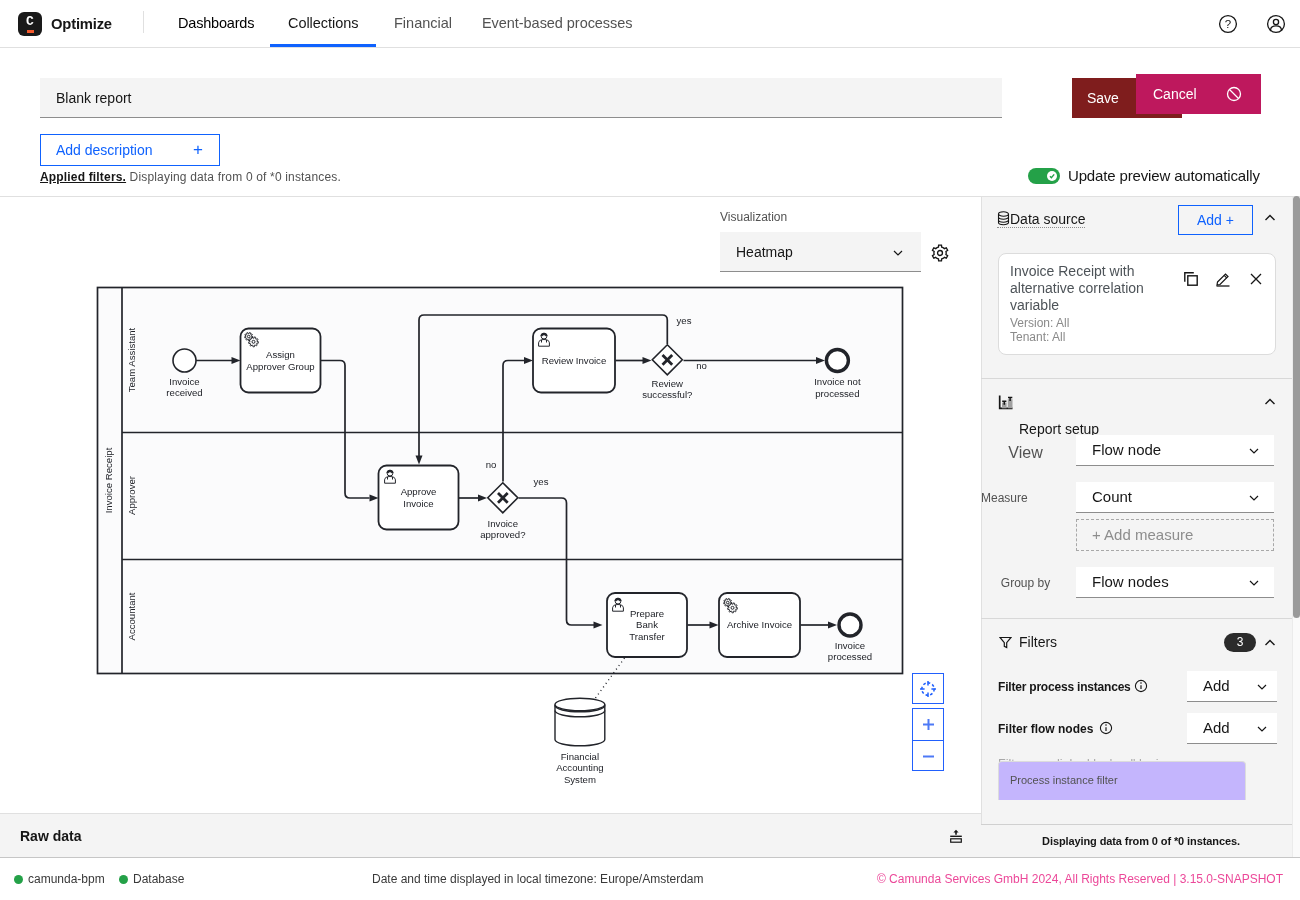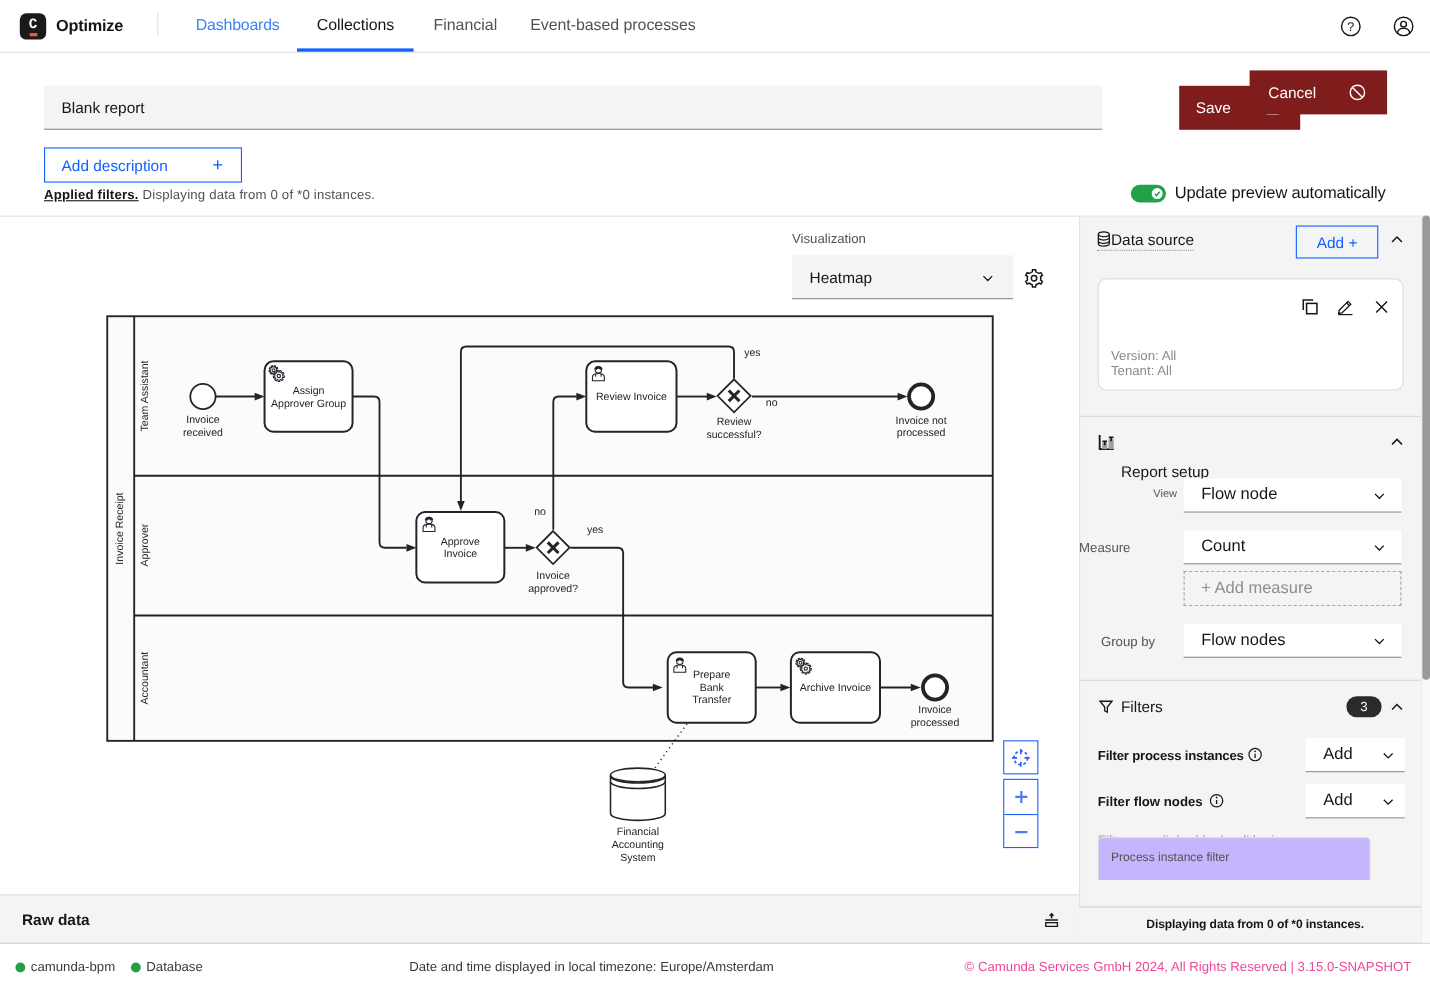--- a/index.html
+++ b/index.html
@@ -11,21 +11,21 @@
 </head>
 <body>
 
 <div class="abs" style="left:0;top:0;width:1300px;height:48px;background:#fff;border-bottom:1px solid #e0e0e0;">
   <div class="abs" style="left:18px;top:12px;width:24px;height:24px;background:#1a1a1a;border-radius:6px;">
     <div class="abs" style="left:0;top:1.5px;width:24px;text-align:center;color:#fff;font-weight:bold;font-size:13px;font-family:'Liberation Mono',monospace;">C</div>
     <div class="abs" style="left:8.5px;top:17.5px;width:7px;height:3.5px;background:#f3582c;"></div>
   </div>
   <div class="abs" style="left:51px;top:0;height:48px;line-height:48px;font-weight:bold;font-size:14.8px;letter-spacing:-0.2px;">Optimize</div>
   <div class="abs" style="left:143px;top:11px;width:1px;height:22px;background:#e0e0e0;"></div>
-  <div class="abs" style="left:178px;top:0;line-height:47px;font-size:14.5px;letter-spacing:-0.2px;color:#3b82f6;">Dashboards</div>
+  <div class="abs" style="left:178px;top:0;line-height:47px;font-size:14.5px;letter-spacing:-0.2px;color:#000000;">Dashboards</div>
   <div class="abs" style="left:288px;top:0;line-height:47px;font-size:14.5px;letter-spacing:-0.05px;color:#161616;">Collections</div>
   <div class="abs" style="left:394px;top:0;line-height:47px;font-size:14.5px;color:#525252;">Financial</div>
   <div class="abs" style="left:482px;top:0;line-height:47px;font-size:14.5px;letter-spacing:-0.05px;color:#525252;">Event-based processes</div>
   <div class="abs" style="left:270px;top:44px;width:106px;height:3px;background:#0f62fe;"></div>
 
   <svg class="abs" style="left:1218px;top:14px;" width="20" height="20" viewBox="0 0 20 20">
     <circle cx="10" cy="10" r="8.4" fill="none" stroke="#161616" stroke-width="1.3"></circle>
     <text x="10" y="14" font-size="11.5" text-anchor="middle" fill="#161616" font-family="Liberation Sans">?</text>
   </svg>
 
@@ -40,21 +40,21 @@
   <div class="abs" style="left:16px;top:0;line-height:40px;font-size:14px;">Blank report</div>
 </div>
 <div class="abs" style="left:1072px;top:78px;width:110px;height:40px;background:#7f1d1d;color:#fff;">
   <div class="abs" style="left:15px;top:0;line-height:40px;font-size:14px;">Save</div>
   <svg class="abs" style="left:77px;top:12px;" width="16" height="16" viewBox="0 0 16 16">
     <path d="M2.5,2.5 h8.2 l2.8,2.8 v8.2 h-11 z" fill="none" stroke="#fff" stroke-width="1.2"></path>
     <path d="M5,2.5 v3.4 h5 v-3.4" fill="none" stroke="#fff" stroke-width="1.2"></path>
     <rect x="4.6" y="9" width="6.8" height="4.5" fill="none" stroke="#fff" stroke-width="1.2"></rect>
   </svg>
 </div>
-<div class="abs" style="left:1136px;top:64px;width:125px;height:40px;background:#7f1d1d;color:#fff;">
+<div class="abs" style="left:1136px;top:74px;width:125px;height:40px;background:#be185d;color:#fff;">
   <div class="abs" style="left:17px;top:0;line-height:40px;font-size:14px;">Cancel</div>
   <svg class="abs" style="left:90px;top:12px;" width="16" height="16" viewBox="0 0 16 16">
     <circle cx="8" cy="8" r="6.5" fill="none" stroke="#fff" stroke-width="1.3"></circle>
     <line x1="3.5" y1="3.5" x2="12.5" y2="12.5" stroke="#fff" stroke-width="1.3"></line>
   </svg>
 </div>
 
 <div class="abs" style="left:40px;top:134px;width:180px;height:32px;border:1px solid #0f62fe;color:#0f62fe;">
   <div class="abs" style="left:15px;top:0;line-height:30px;font-size:14px;">Add description</div>
   <div class="abs" style="left:152px;top:0;line-height:29px;font-size:17px;">+</div>
@@ -226,20 +226,21 @@
       <path d="M1.5,3 v8.5 c0,1.2 2.2,2.2 5,2.2 c2.8,0 5,-1 5,-2.2 v-8.5" fill="none" stroke="#161616" stroke-width="1.1"></path>
       <path d="M1.5,6 c0,1.2 2.2,2.2 5,2.2 c2.8,0 5,-1 5,-2.2 M1.5,9 c0,1.2 2.2,2.2 5,2.2 c2.8,0 5,-1 5,-2.2" fill="none" stroke="#161616" stroke-width="1.1"></path>
     </svg><span style="font-size:14px;color:#161616;">Data source</span>
   </div>
   <div class="abs" style="left:197px;top:8px;width:75px;height:30px;border:1px solid #0f62fe;color:#0f62fe;font-size:14px;text-align:center;line-height:28px;">Add +</div>
   <svg class="abs" style="left:283px;top:15px;" width="12" height="12" viewBox="0 0 12 12">
       <path d="M1.5,8 l4.5,-4.5 4.5,4.5" fill="none" stroke="#161616" stroke-width="1.4"></path>
     </svg>
 
   <div class="abs" style="left:17px;top:56px;width:278px;height:102px;background:#fff;border:1px solid #dcdcdc;border-radius:8px;">
+    <div class="abs" style="left:11px;top:9px;width:160px;font-size:14px;line-height:17px;color:#4d5358;">Invoice Receipt with alternative correlation variable</div>
     <div class="abs" style="left:11px;top:63px;font-size:12px;line-height:13.5px;color:#8a8a8a;">Version: All<br>Tenant: All</div>
     <svg class="abs" style="left:184px;top:17px;" width="16" height="16" viewBox="0 0 16 16">
       <path d="M1.8,10.8 v-9 h9" fill="none" stroke="#161616" stroke-width="1.4"></path>
       <rect x="4.8" y="4.8" width="9.4" height="9.4" fill="none" stroke="#161616" stroke-width="1.4"></rect>
     </svg>
     <svg class="abs" style="left:216px;top:17px;" width="16" height="16" viewBox="0 0 16 16">
       <path d="M2.5,11 l8,-8 2.5,2.5 -8,8 -3,0.5 z" fill="none" stroke="#161616" stroke-width="1.2"></path>
       <line x1="9.2" y1="4.3" x2="11.7" y2="6.8" stroke="#161616" stroke-width="1.2"></line>
       <line x1="1.5" y1="15" x2="14.5" y2="15" stroke="#161616" stroke-width="1.3"></line>
     </svg>
@@ -255,21 +256,21 @@
     <rect x="4" y="7.6" width="4.6" height="5.7" fill="#a0a0a0"></rect>
     <rect x="9.8" y="4.2" width="4.7" height="9.1" fill="#a0a0a0"></rect>
     <path d="M4.2,6.3 h4.2 M6.3,6.3 v3.4" stroke="#161616" stroke-width="1.5" fill="none"></path>
     <path d="M10,2.6 h4.3 M12.1,2.6 v3.5" stroke="#161616" stroke-width="1.5" fill="none"></path>
   </svg>
   <div class="abs" style="left:38px;top:196px;font-size:14px;margin-top:28px;">Report setup</div>
   <svg class="abs" style="left:283px;top:199px;" width="12" height="12" viewBox="0 0 12 12">
       <path d="M1.5,8 l4.5,-4.5 4.5,4.5" fill="none" stroke="#161616" stroke-width="1.4"></path>
     </svg>
 
-  <div class="abs" style="left:0;top:247px;width:89px;text-align:right;font-size:10px;color:#525252;">View</div>
+  <div class="abs" style="left:0;top:247px;width:89px;text-align:center;font-size:16px;color:#525252;">View</div>
   <div class="abs" style="left:95px;top:238px;width:198px;height:31px;background:#fff;border-bottom:1px solid #8d8d8d;">
     <div class="abs" style="left:16px;top:0;line-height:30px;font-size:15px;">Flow node</div>
     <svg class="abs" style="left:172px;top:10px;" width="12" height="12" viewBox="0 0 12 12">
         <path d="M2,4 l4,4 4,-4" fill="none" stroke="#161616" stroke-width="1.2"></path>
       </svg>
   </div>
   <div class="abs" style="left:0;top:294px;width:89px;font-size:12px;color:#525252;">Measure</div>
   <div class="abs" style="left:95px;top:322px;width:198px;height:32px;border:1px dashed #a8a8a8;">
     <div class="abs" style="left:15px;top:0;line-height:30px;font-size:15px;color:#8d8d8d;">+ Add measure</div>
   </div>

